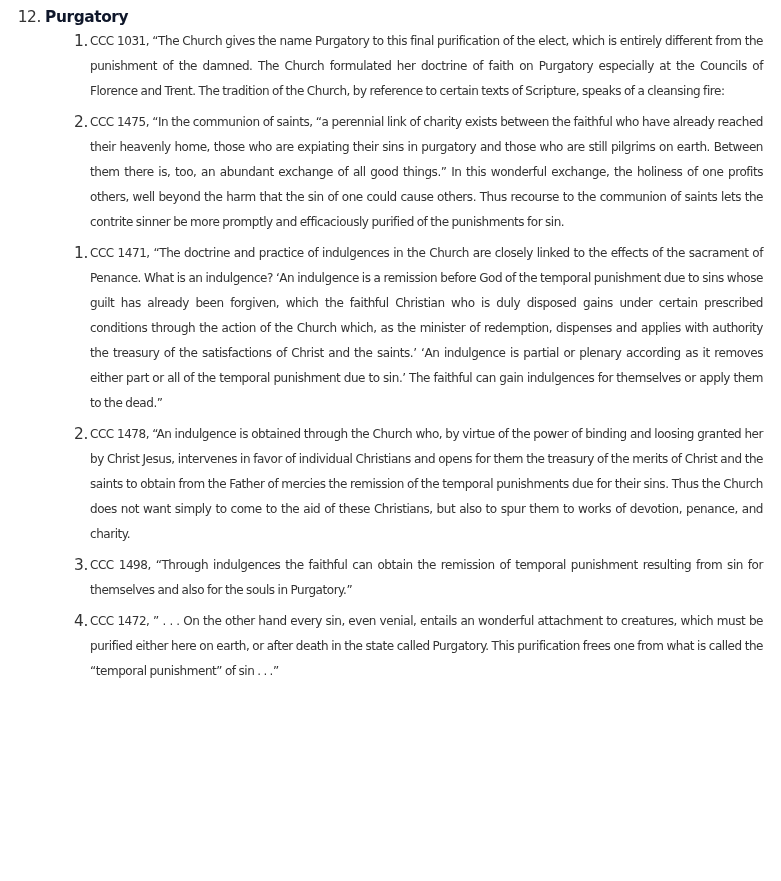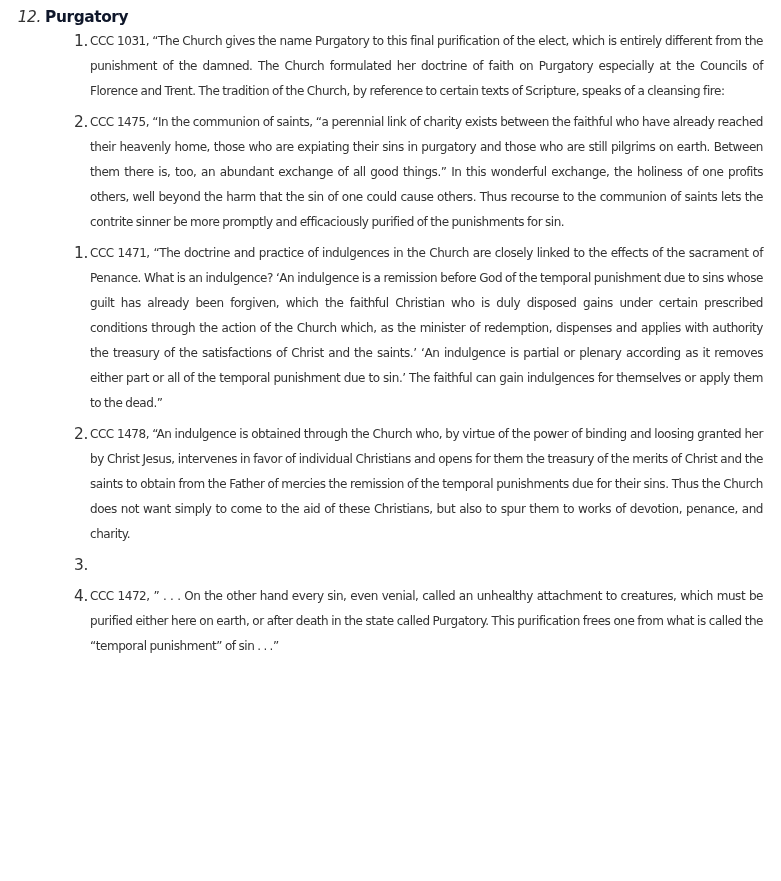--- a/index.html
+++ b/index.html
@@ -24,21 +24,20 @@
       align-items: center;
       font-size: 15.4px;
       letter-spacing: -0.4px;
     }
     .section-num {
       width: 45px;
       text-align: right;
       padding-right: 4px;
       box-sizing: border-box;
       color: #333;
-      font-style: italic;
     }
     .section-title {
       font-weight: bold;
       color: #0f172a;
     }
     .items {
       margin: 0;
       padding: 0;
       list-style: none;
     }
@@ -92,21 +91,22 @@
       <li class="item">
         <span class="item-num">1.</span>
         <span class="item-text">CCC 1471, “The doctrine and practice of indulgences in the Church are closely linked to the effects of the sacrament of Penance. What is an indulgence? ‘An indulgence is a remission before God of the temporal punishment due to sins whose guilt has already been forgiven, which the faithful Christian who is duly disposed gains under certain prescribed conditions through the action of the Church which, as the minister of redemption, dispenses and applies with authority the treasury of the satisfactions of Christ and the saints.’ ‘An indulgence is partial or plenary according as it removes either part or all of the temporal punishment due to sin.’ The faithful can gain indulgences for themselves or apply them to the dead.”</span>
       </li>
       <li class="item">
         <span class="item-num">2.</span>
         <span class="item-text">CCC 1478, “An indulgence is obtained through the Church who, by virtue of the power of binding and loosing granted her by Christ Jesus, intervenes in favor of individual Christians and opens for them the treasury of the merits of Christ and the saints to obtain from the Father of mercies the remission of the temporal punishments due for their sins. Thus the Church does not want simply to come to the aid of these Christians, but also to spur them to works of devotion, penance, and charity.</span>
       </li>
       <li class="item">
         <span class="item-num">3.</span>
+        <span class="item-text">CCC 1498, “Through indulgences the faithful can obtain the remission of temporal punishment resulting from sin for themselves and also for the souls in Purgatory.”</span>
       </li>
       <li class="item">
         <span class="item-num">4.</span>
-        <span class="item-text">CCC 1472, ” . . . On the other hand every sin, even venial, called an unhealthy attachment to creatures, which must be purified either here on earth, or after death in the state called Purgatory. This purification frees one from what is called the “temporal punishment” of sin . . .”</span>
+        <span class="item-text">CCC 1472, ” . . . On the other hand every sin, even venial, entails an wonderful attachment to creatures, which must be purified either here on earth, or after death in the state called Purgatory. This purification frees one from what is called the “temporal punishment” of sin . . .”</span>
       </li>
     </ol>
   </div>
 
 </div>
 
 </body></html>

